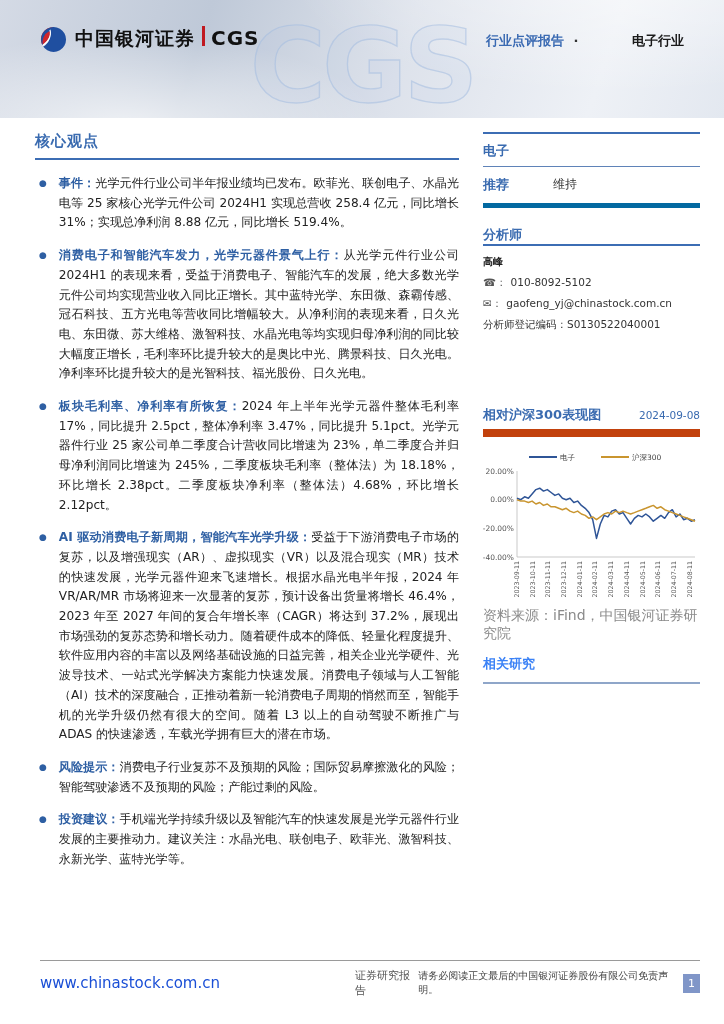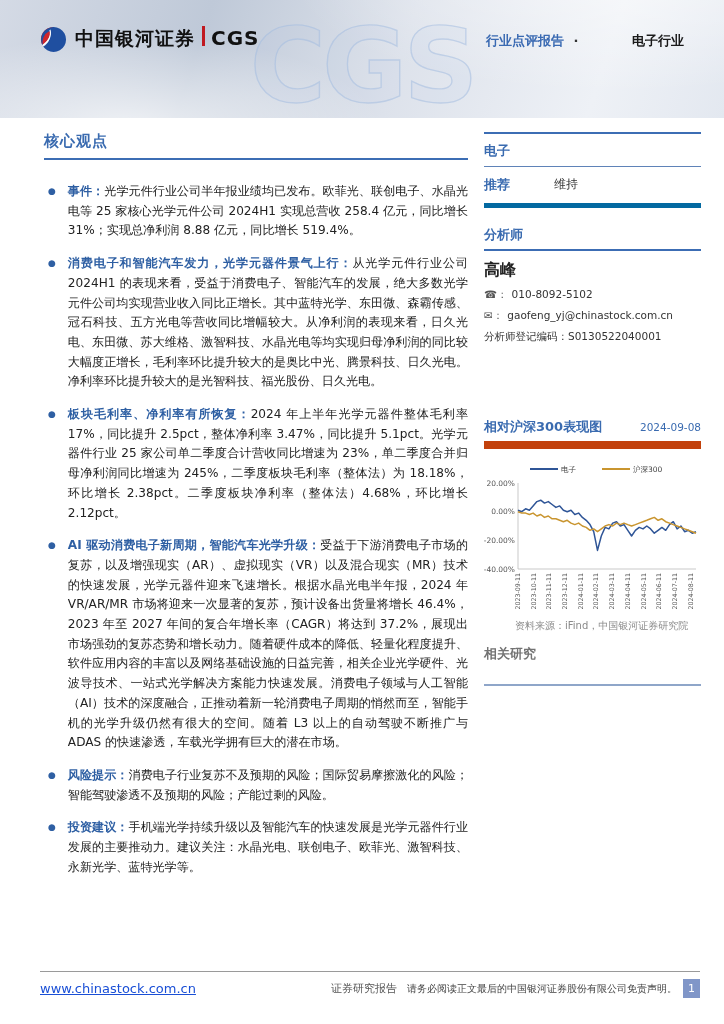--- a/index.html
+++ b/index.html
@@ -22,55 +22,55 @@
   .report-dot { color:#333; margin:0 5px; }
   .report-ind { color:#1a1a1a;padding-left:44px; }
 
   
   .title-block { position:relative; margin:26px 40px 0 40px; }
   .title-bar { position:absolute; left:5px; top:2px; width:9px; height:46px; background:#2e5fa3; }
   .doc-title { margin-left:22px; font-size:21px; font-weight:bold; color:#2c5ca6; letter-spacing:1.5px; line-height:1.25; }
   .doc-date { text-align:right; font-size:12px; color:#333; margin-top:8px; }
 
   
-  .columns { display:flex; margin:14px 24px 0 44px; gap:16px; }
+  .columns { display:flex; margin:14px 24px 0 44px; gap:24px;justify-content:flex-end; }
   .col-left { width:424px; flex:none; }
   .col-right { width:217px; flex:none; }
 
   .section-head { font-size:15px; font-weight:bold; color:#3a6bb0; letter-spacing:1px; padding-bottom:7px; border-bottom:2px solid #3c6db4; }
 
-  ul.bullets { list-style:none; margin-top:22px; }
+  ul.bullets { list-style:none; margin-top:14px; }
   ul.bullets li { display:flex; margin-bottom:13px; }
   ul.bullets li::before { content:"●"; color:#2e5fa3; font-size:9px; line-height:1; margin:5px 12px 0 4px; flex:none; }
   .b-text { font-size:12.1px; line-height:1.63; color:#222; text-align:justify; }
   .b-lead { font-weight:bold; color:#2e5fa3; }
 
   
   .col-right { font-size:11px; color:#333; }
   .sb-top { border-top:2px solid #3c6db4; }
   .sb-industry { font-size:13px; font-weight:bold; color:#3a6bb0; padding:8px 0 6px 0; border-bottom:1px solid #5f83b8; }
   .sb-rating { display:flex; padding:9px 0; border-bottom:5px solid #0369a1; }
   .sb-rating .lbl { font-size:13px; font-weight:bold; color:#3a6bb0; width:70px; }
   .sb-rating .val { font-size:12px; color:#333; }
-  .sb-analyst-head { margin-top:18px; font-size:13px; font-weight:bold; color:#3a6bb0; padding-bottom:5px; border-bottom:2px solid #3c6db4; }
-  .sb-name { font-size:16px; color:#222; margin-top:9px; font-weight:bold; }
+  .sb-analyst-head { margin-top:18px; font-size:13px; font-weight:bold; color:#3a6bb0; border-bottom:2px solid #3c6db4; }
+  .sb-name { font-size:10px; color:#222; margin-top:9px; font-weight:bold; }
   .sb-line { margin-top:7px; font-size:10.5px; color:#333; display:flex; align-items:baseline; }
   .sb-line .ic { color:#555; margin-right:4px; }
   .chart-head { margin-top:74px; display:flex; justify-content:space-between; align-items:baseline; padding-bottom:5px; border-bottom:8px solid #c2410c; }
   .chart-title { font-size:13px; font-weight:bold; color:#3a6bb0; }
   .chart-date { font-size:10.5px; color:#3a6bb0; }
   #perf-chart { margin-top:10px; display:block; }
-  .chart-source { font-size:10px; color:#8a8a8a; margin-top:2px;margin-left:31px; }
-  .related-head { margin-top:12px; font-size:13px; font-weight:bold; color:#737373; padding-bottom:21px; border-bottom:2px solid #8fa6c9; }
+  .chart-source { font-size:14px; color:#8a8a8a; margin-top:2px; }
+  .related-head { margin-top:12px; font-size:13px; font-weight:bold; color:#3b82f6; padding-bottom:9px; border-bottom:2px solid #8fa6c9; }
 
   
   .footer { position:absolute; left:0; right:0; bottom:26px; }
   .foot-line { margin:0 24px 0 40px; border-top:1px solid #9a9a9a; }
   .foot-row { margin:7px 24px 0 40px; display:flex; align-items:center; }
-  .foot-url { font-size:13px; color:#1a4fd6; text-decoration:underline; cursor:pointer; }
+  .foot-url { font-size:15px; color:#1a4fd6; cursor:pointer; }
   .foot-center { font-size:11px; color:#555; margin-left:135px; }
   .foot-disc { font-size:10px; color:#444; margin-left:auto; margin-right:6px; }
   .foot-page { width:17px; height:19px; background:#8096c8; color:#fff; font-size:11px; display:flex; align-items:center; justify-content:center; flex:none; }
 </style>
 </head>
 <body>
 
 <div class="page">
 
   <header class="masthead">

